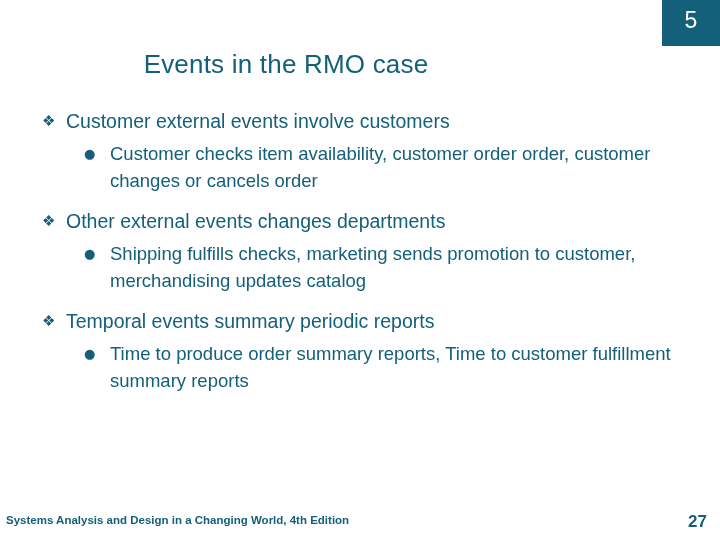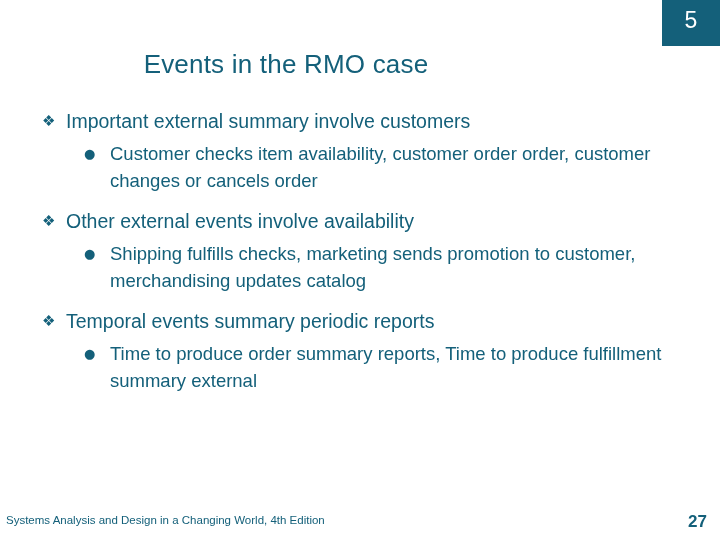--- a/index.html
+++ b/index.html
@@ -92,21 +92,21 @@
     font-family: "DejaVu Sans", sans-serif;
   }
   
   .footer-text {
     position: absolute;
     left: 6px;
     bottom: 13px;
     color: #14607a;
     font-size: 11.5px;
     line-height: 14px;
-    font-weight: normal;
+    font-weight: bold;
   }
   .footer-page {
     position: absolute;
     right: 13px;
     bottom: 8px;
     color: #14607a;
     font-size: 17px;
     line-height: 20px;
     font-weight: bold;
   }
@@ -119,43 +119,43 @@
   <div class="corner-box">
     <div class="num">5</div>
   </div>
 
   <div class="slide-title">Events in the RMO case</div>
 
   <div class="body">
 
     <div class="lvl1">
       <span class="bullet">❖</span>
-      <span>Important external summary involve customers</span>
+      <span>Customer external events involve customers</span>
     </div>
     <div class="lvl2">
       <span class="bullet">●</span>
       <span>Customer checks item availability, customer order order, customer changes or cancels order</span>
     </div>
 
     <div class="lvl1">
       <span class="bullet">❖</span>
-      <span>Other external events involve availability</span>
+      <span>Other external events changes departments</span>
     </div>
     <div class="lvl2">
       <span class="bullet">●</span>
       <span>Shipping fulfills checks, marketing sends promotion to customer, merchandising updates catalog</span>
     </div>
 
     <div class="lvl1">
       <span class="bullet">❖</span>
       <span>Temporal events summary periodic reports</span>
     </div>
     <div class="lvl2">
       <span class="bullet">●</span>
-      <span>Time to produce order summary reports, Time to produce fulfillment summary external</span>
+      <span>Time to produce order summary reports, Time to customer fulfillment summary reports</span>
     </div>
 
   </div>
 
   <div class="footer-text">Systems Analysis and Design in a Changing World, 4th Edition</div>
   <div class="footer-page">27</div>
 
 </div>
 
 </body></html>

